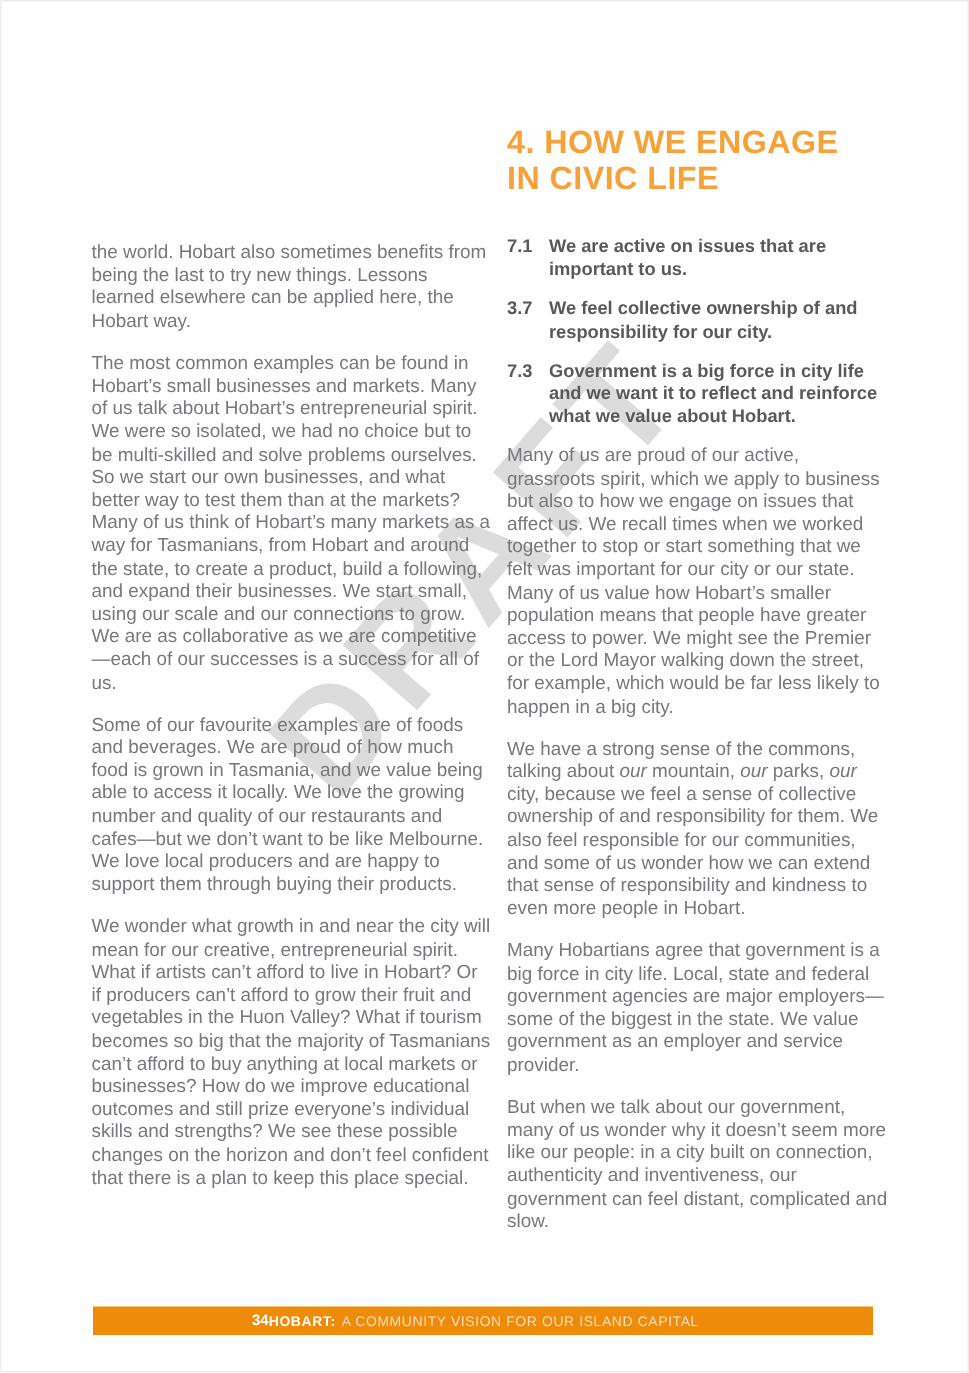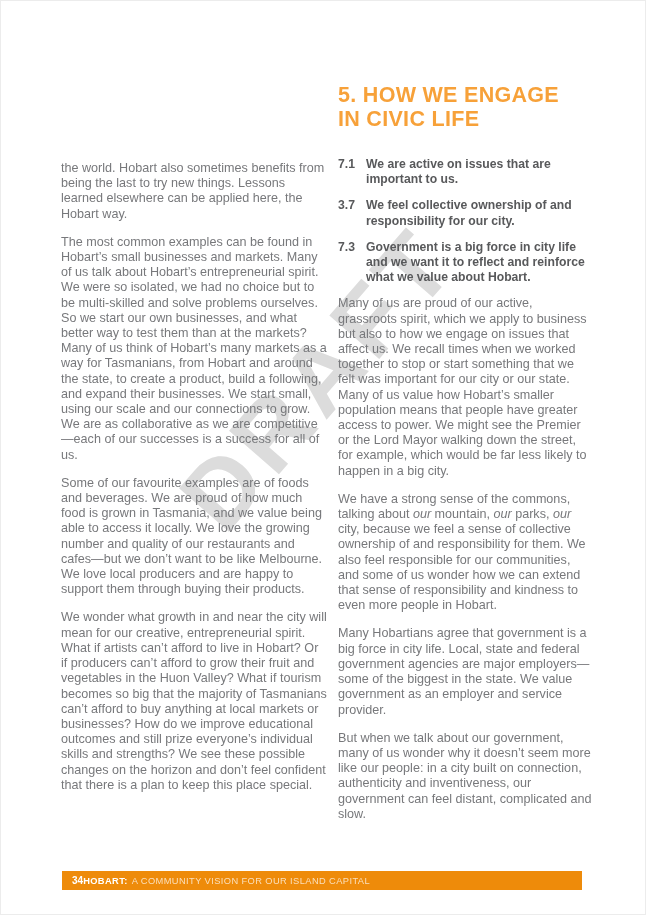--- a/index.html
+++ b/index.html
@@ -24,21 +24,21 @@
   .body-para{margin:0 0 13px 0;font-size:12.6px;line-height:15.2px;color:#77787b;}
   .body-para em{font-style:italic;}
   .vision-list{margin:0 1px 3px 0;}
   .list-item{display:flex;margin:0 0 11px 0;font-size:12.2px;line-height:15.2px;
     font-weight:bold;color:#58595b;}
   .list-item .num{flex:none;width:28px;}
   .list-item .txt{flex:1;}
   .footer-bar{
     position:absolute;left:61px;top:870px;width:520px;height:19px;
     background:#ee8b0a;z-index:2;display:flex;align-items:center;
-    justify-content:flex-start;padding:0 20px 0 10px;box-sizing:border-box;
+    justify-content:center;padding:0 20px 0 10px;box-sizing:border-box;
   }
   .page-num{color:#ffffff;font-weight:bold;font-size:10px;}
   .footer-right{font-size:9.3px;letter-spacing:0.4px;white-space:nowrap;}
   .footer-right .brand{color:#ffffff;font-weight:bold;}
   .footer-right .tagline{color:rgba(255,255,255,0.72);margin-left:4px;}
 </style>
 </head>
 <body>
 
 <div class="page">
@@ -47,21 +47,21 @@
 
   <div class="left-col">
       <p class="body-para">the world. Hobart also sometimes benefits from being the last to try new things. Lessons learned elsewhere can be applied here, the Hobart way.</p>
       <p class="body-para">The most common examples can be found in Hobart’s small businesses and markets. Many of us talk about Hobart’s entrepreneurial spirit. We were so isolated, we had no choice but to be multi-skilled and solve problems ourselves. So we start our own businesses, and what better way to test them than at the markets? Many of us think of Hobart’s many markets as a way for Tasmanians, from Hobart and around the state, to create a product, build a following, and expand their businesses. We start small, using our scale and our connections to grow. We are as collaborative as we are competitive—each of our successes is a success for all of us.</p>
       <p class="body-para">Some of our favourite examples are of foods and beverages. We are proud of how much food is grown in Tasmania, and we value being able to access it locally. We love the growing number and quality of our restaurants and cafes—but we don’t want to be like Melbourne. We love local producers and are happy to support them through buying their products.</p>
       <p class="body-para">We wonder what growth in and near the city will mean for our creative, entrepreneurial spirit. What if artists can’t afford to live in Hobart? Or if producers can’t afford to grow their fruit and vegetables in the Huon Valley? What if tourism becomes so big that the majority of Tasmanians can’t afford to buy anything at local markets or businesses? How do we improve educational outcomes and still prize everyone’s individual skills and strengths? We see these possible changes on the horizon and don’t feel confident that there is a plan to keep this place special.</p>
     </div>
 
   <div class="right-col">
     <h1 class="doc-title">
-      <span>5. HOW WE ENGAGE</span>
+      <span>4. HOW WE ENGAGE</span>
       <span>IN CIVIC LIFE</span>
     </h1>
     <div class="vision-list">
         <div class="list-item">
           <span class="num">7.1</span>
           <span class="txt">We are active on issues that are important to us.</span>
         </div>
         <div class="list-item">
           <span class="num">3.7</span>
           <span class="txt">We feel collective ownership of and responsibility for our city.</span>

